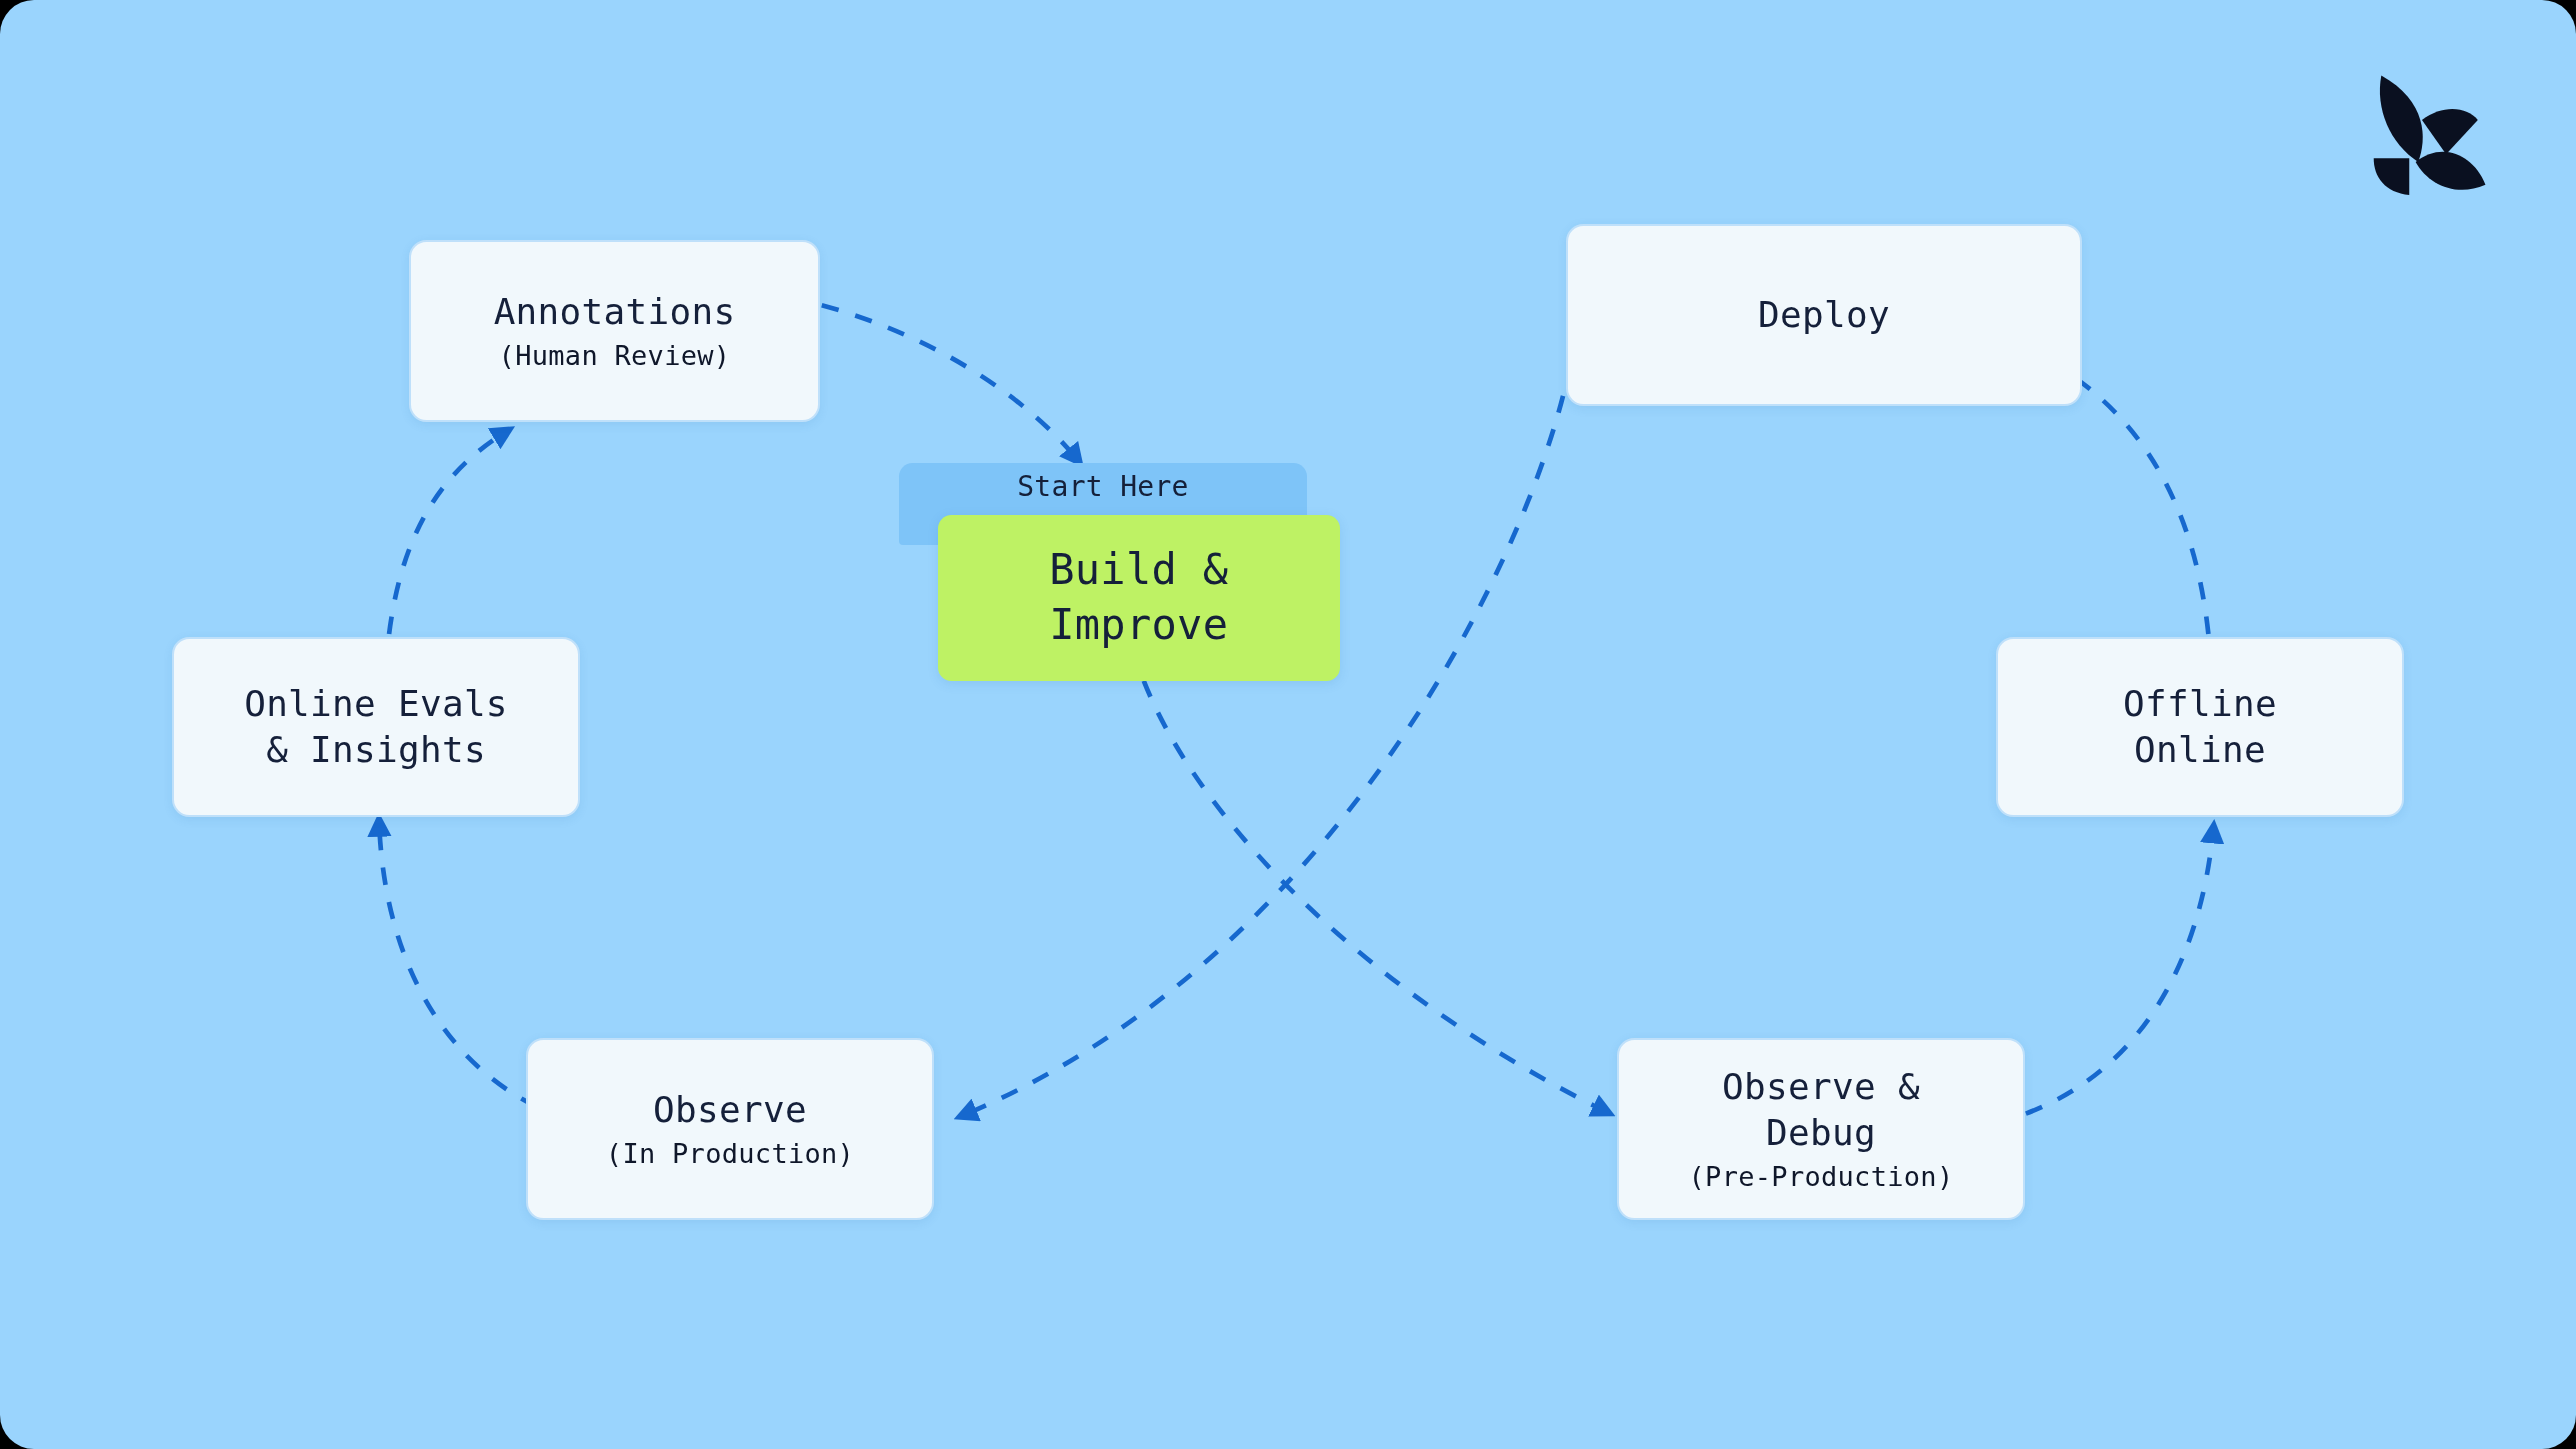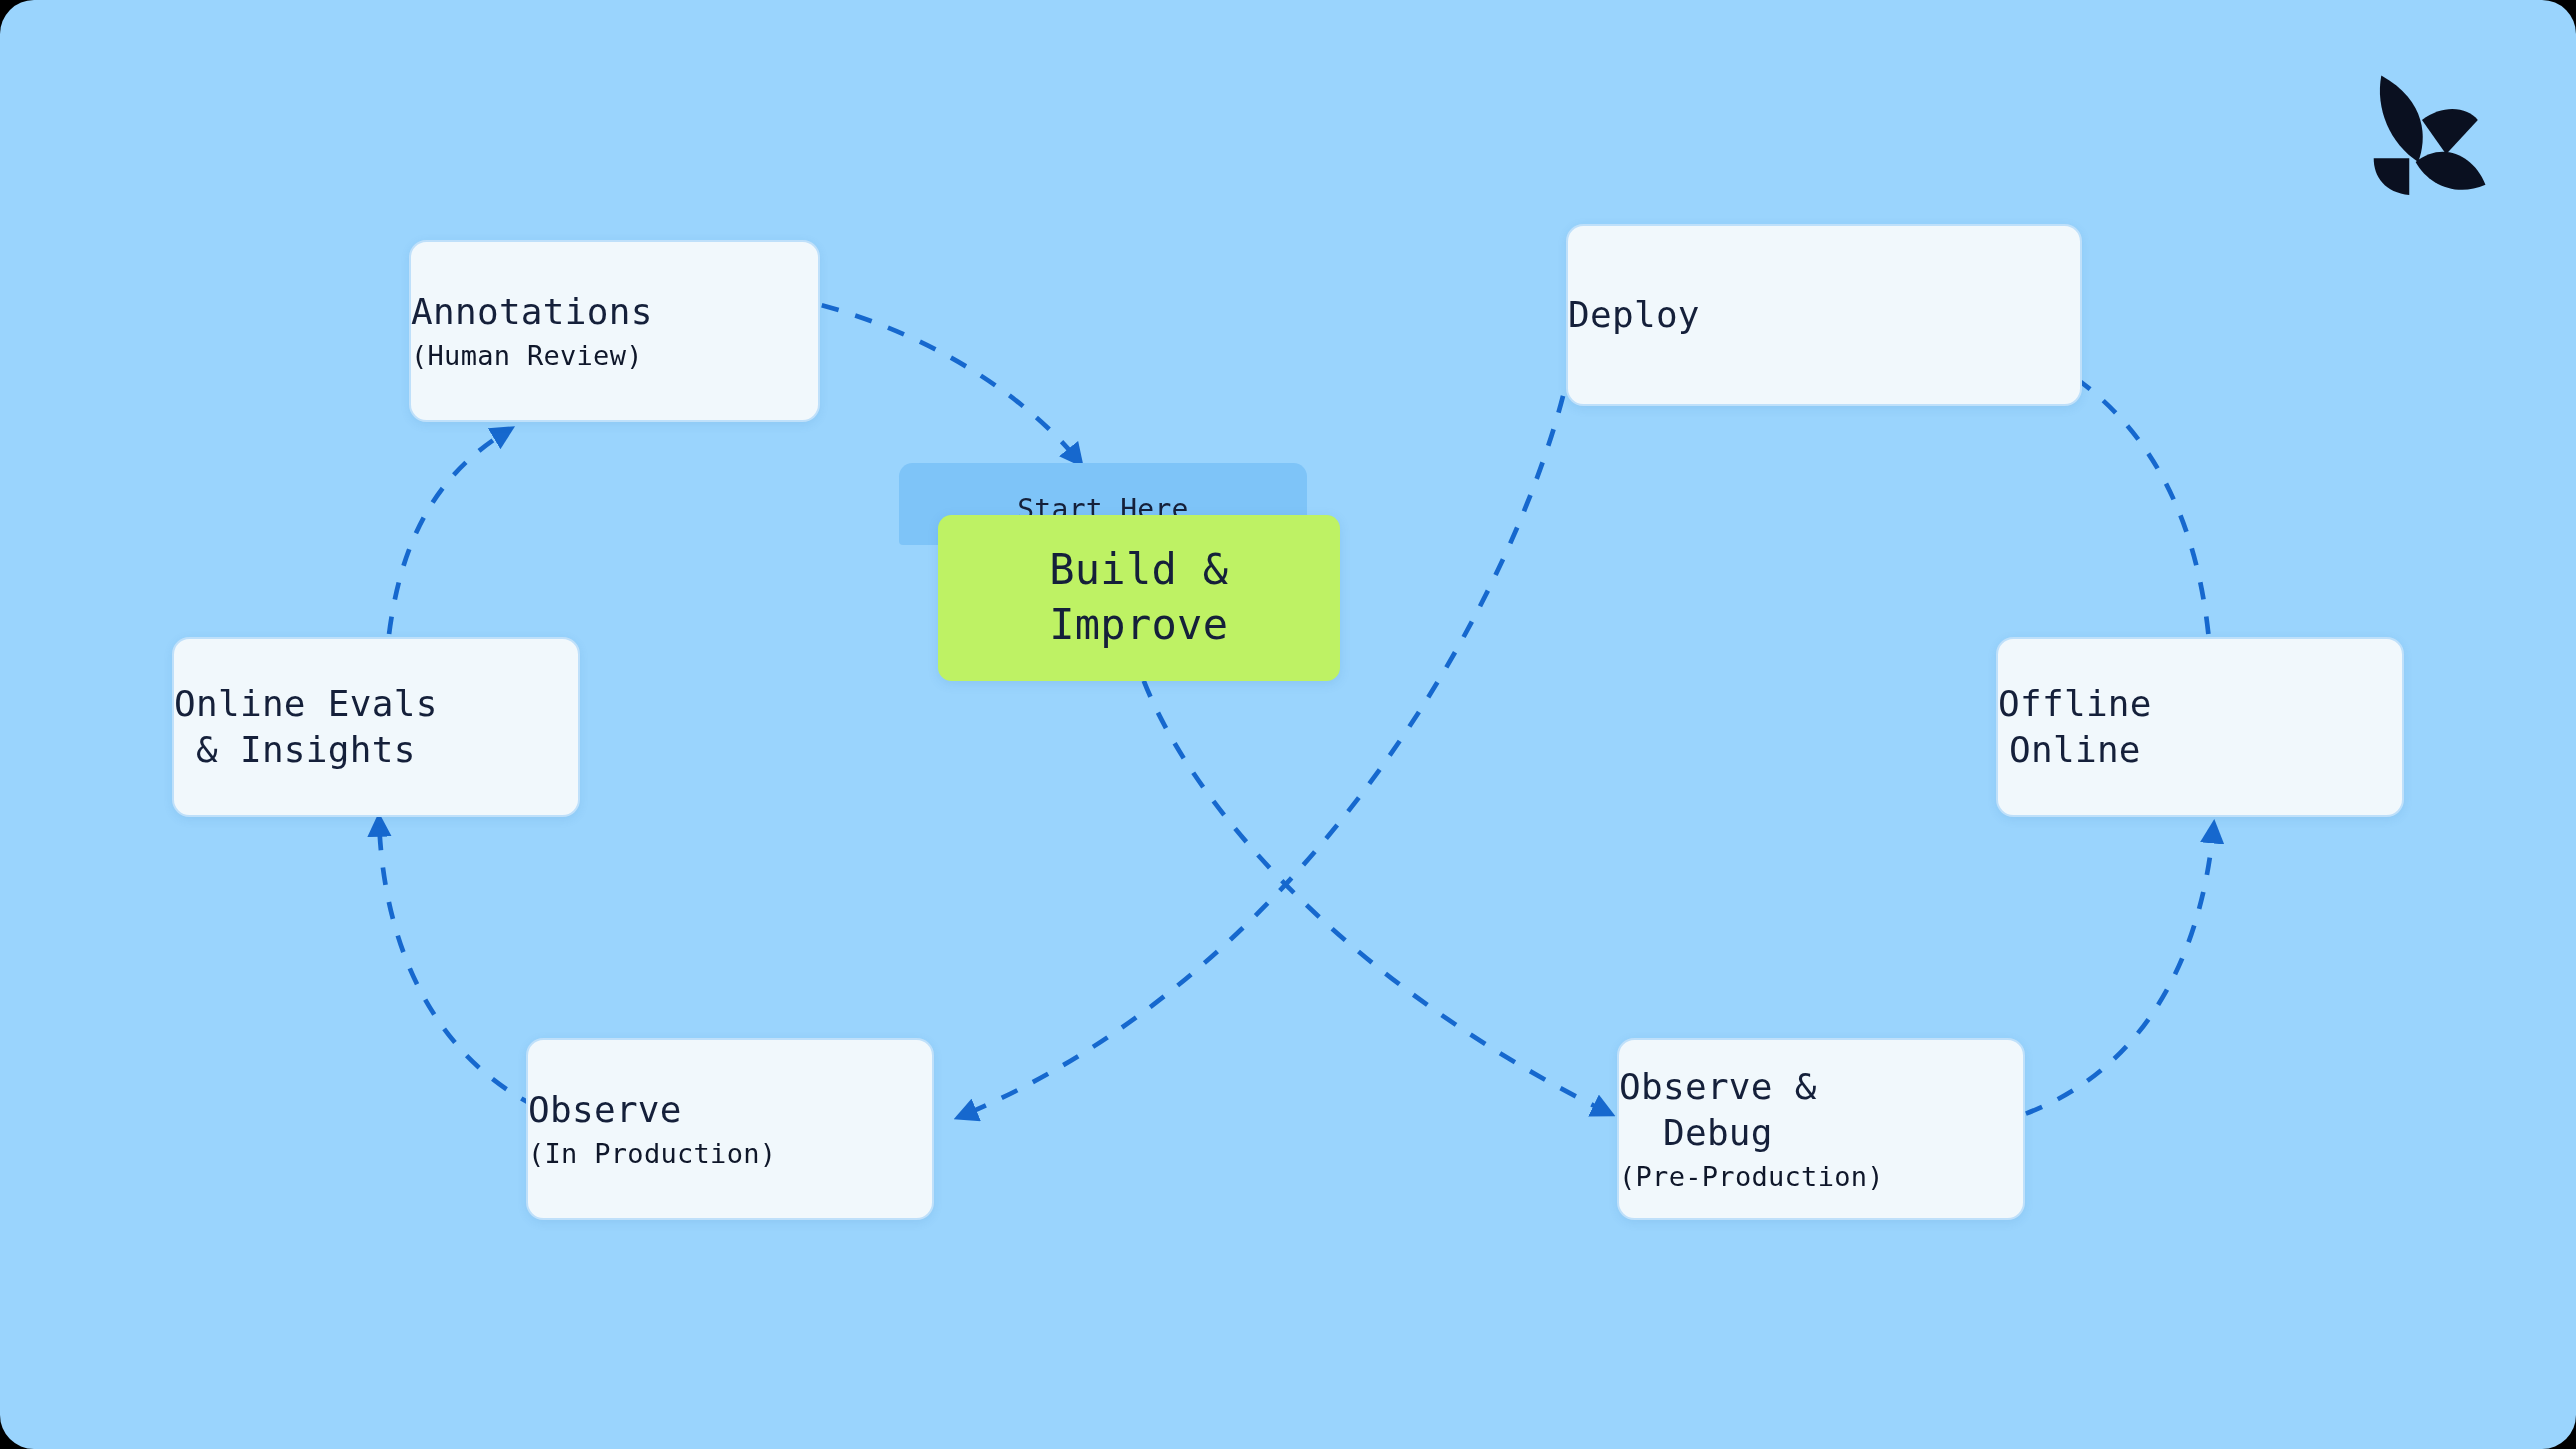--- a/index.html
+++ b/index.html
@@ -47,21 +47,21 @@
   
   .node {
     position: absolute;
     box-sizing: border-box;
     background: #F1F8FC;
     border: 2px solid #BFE0FA;
     border-radius: 17.4px;
     box-shadow: 0 2.7px 9.4px rgba(40,110,170,0.10);
     display: flex;
     flex-direction: column;
-    align-items: flex-start;
+    align-items: center;
     justify-content: center;
     text-align: center;
     line-height: 1.28;
   }
   .node .title {
     color: #15203A;
     font-size: 36px;
     letter-spacing: 0.3px;
     white-space: pre-line;
   }
@@ -84,21 +84,21 @@
   #start-banner {
     position: absolute;
     left: 0; top: 0;
     width: 408px;
     height: 82px;
     background: #7EC4F8;
     border-radius: 13.4px 13.4px 4px 4px;
     display: flex;
     align-items: flex-start;
     justify-content: center;
-    padding-top: 30px;
+    padding-top: 7px;
     box-sizing: border-box;
   }
   #start-banner .start-label {
     color: #15203A;
     font-size: 28px;
     letter-spacing: 0.3px;
   }
   #start-card {
     position: absolute;
     left: 2.7px;

